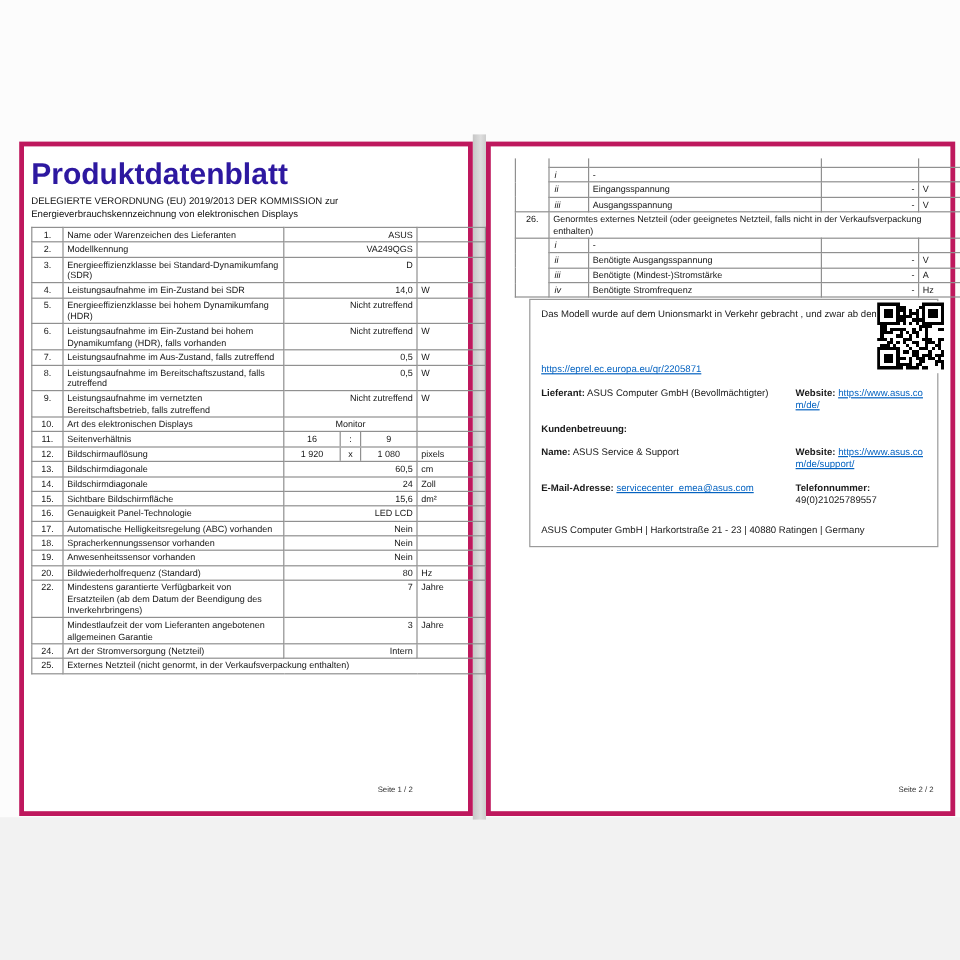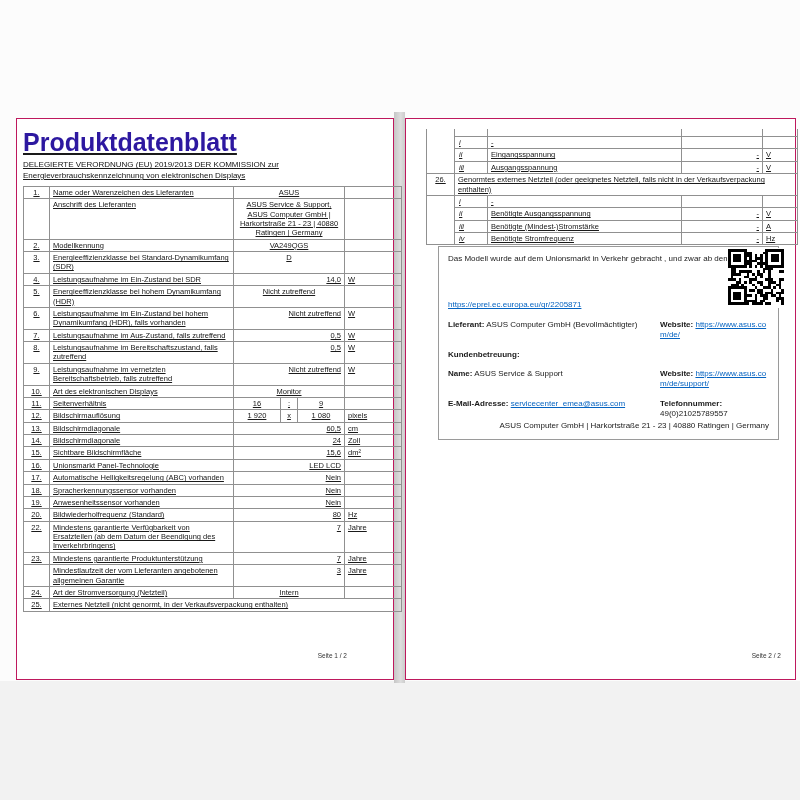--- a/index.html
+++ b/index.html
@@ -7,38 +7,38 @@
     width:800px;height:800px;position:relative;
     background:#fcfcfc;
     font-family:"Liberation Sans","DejaVu Sans",sans-serif;
     color:#1a1a1a;
     -webkit-font-smoothing:antialiased;
   }
   .bg-bottom{position:absolute;left:0;top:681px;width:800px;height:119px;background:#f2f2f2;}
   .gap-strip{position:absolute;left:394px;top:112px;width:11px;height:571px;
     background:linear-gradient(90deg,#c6c6c6,#dedede 60%,#cccccc);}
   .page{position:absolute;top:118px;height:562px;background:#ffffff;
-    border:1px solid #be185d;box-sizing:border-box;padding:4px;text-decoration:underline;}
+    border:4px solid #be185d;box-sizing:border-box;padding:4px;}
   .page1{left:16px;width:378px;}
   .page2{left:405px;width:391px;}
 
   
   .title{font-size:25px;font-weight:bold;color:#2d18a0;margin:6px 0 5px 2px;line-height:1.05;}
   .sub{font-size:8px;line-height:1.35;margin-left:2px;color:#141414;}
 
   
   table{border-collapse:collapse;table-layout:fixed;font-size:7.5px;line-height:1.25;color:#161616;}
   td{border:1px solid #909090;padding:1px 3px;vertical-align:top;word-wrap:break-word;}
   .t1{width:354px;margin:4px 0 0 2px;}
   .t1 .cn{width:23px;text-align:center;padding:1px 1px;}
   .t1 .cp{width:177px;}
   .t1 .cv{width:104px;}
   .t1 .cu{width:50px;}
   .hdr td{font-weight:bold;}
-  .vl{text-align:center;}
+  .vl{text-align:right;}
   .vr{text-align:right;}
   .vc{text-align:center;}
   td.split{padding:0;}
   .splitwrap{display:flex;width:100%;height:100%;box-sizing:border-box;}
   .splitwrap span{display:block;padding:1px 2px;text-align:center;box-sizing:border-box;}
   .sp1{flex:1;border-right:1px solid #909090;}
   .sp2{width:17px;border-right:1px solid #909090;}
   .sp3{flex:1;}
 
   
@@ -55,21 +55,21 @@
   .infobox{position:absolute;left:32px;top:127px;width:341px;border:1px solid #9a9a9a;
     background:#fff;font-size:8px;line-height:1.3;padding:7px 9px 8px 9px;box-sizing:border-box;}
   .market{white-space:nowrap;overflow:hidden;margin-right:2px;}
   .qr{position:absolute;top:1px;right:-9px;width:58px;height:58px;background:#ffffff;padding:1px;}
   .brow{display:flex;margin-top:9px;}
   .bl{width:212px;padding-right:6px;box-sizing:border-box;}
   .br{flex:1;}
   .first-brow{margin-top:36px;}
   b{font-weight:bold;}
   a,.link{color:#0563c1;text-decoration:underline;word-break:break-all;cursor:pointer;}
-  .addr-line{margin-top:1px;text-align:right;}
+  .addr-line{margin-top:14px;}
   .kb{margin-top:9px;font-weight:bold;}
   .anschrift{margin-top:9px;font-weight:bold;}
 
   .pfoot{position:absolute;font-size:6.5px;color:#333;}
   .pfoot1{top:533px;right:46px;}
   .pfoot2{top:533px;right:14px;}
 </style>
 </head>
 <body>
 
@@ -80,26 +80,20 @@
   <div class="title">Produktdatenblatt</div>
   <div class="sub">DELEGIERTE VERORDNUNG (EU) 2019/2013 DER KOMMISSION zur</div>
   <div class="sub">Energieverbrauchskennzeichnung von elektronischen Displays</div>
 
   <table class="t1">
     <tbody>
     <tr>
           <td class="cn">1.</td>
           <td class="cp">Name oder Warenzeichen des Lieferanten</td>
           <td class="cv vl">ASUS</td>
-          <td class="cu"></td>
-        </tr>
-    <tr>
-          <td class="cn"></td>
-          <td class="cp">Anschrift des Lieferanten</td>
-          <td class="cv vl">ASUS Service &amp; Support, ASUS Computer GmbH | Harkortstraße 21 - 23 | 40880 Ratingen | Germany</td>
           <td class="cu"></td>
         </tr>
     <tr>
           <td class="cn">2.</td>
           <td class="cp">Modellkennung</td>
           <td class="cv vl">VA249QGS</td>
           <td class="cu"></td>
         </tr>
     <tr>
           <td class="cn">3.</td>
@@ -186,21 +180,21 @@
           <td class="cu">Zoll</td>
         </tr>
     <tr>
           <td class="cn">15.</td>
           <td class="cp">Sichtbare Bildschirmfläche</td>
           <td class="cv vr">15,6</td>
           <td class="cu">dm²</td>
         </tr>
     <tr>
           <td class="cn">16.</td>
-          <td class="cp">Unionsmarkt Panel-Technologie</td>
+          <td class="cp">Genauigkeit Panel-Technologie</td>
           <td class="cv vr">LED LCD</td>
           <td class="cu"></td>
         </tr>
     <tr>
           <td class="cn">17.</td>
           <td class="cp">Automatische Helligkeitsregelung (ABC) vorhanden</td>
           <td class="cv vr">Nein</td>
           <td class="cu"></td>
         </tr>
     <tr>
@@ -217,26 +211,20 @@
         </tr>
     <tr>
           <td class="cn">20.</td>
           <td class="cp">Bildwiederholfrequenz (Standard)</td>
           <td class="cv vr">80</td>
           <td class="cu">Hz</td>
         </tr>
     <tr>
           <td class="cn">22.</td>
           <td class="cp">Mindestens garantierte Verfügbarkeit von Ersatzteilen (ab dem Datum der Beendigung des Inverkehrbringens)</td>
-          <td class="cv vr">7</td>
-          <td class="cu">Jahre</td>
-        </tr>
-    <tr>
-          <td class="cn">23.</td>
-          <td class="cp">Mindestens garantierte Produktunterstützung</td>
           <td class="cv vr">7</td>
           <td class="cu">Jahre</td>
         </tr>
     <tr>
           <td class="cn"></td>
           <td class="cp">Mindestlaufzeit der vom Lieferanten angebotenen allgemeinen Garantie</td>
           <td class="cv vr">3</td>
           <td class="cu">Jahre</td>
         </tr>
     <tr>

